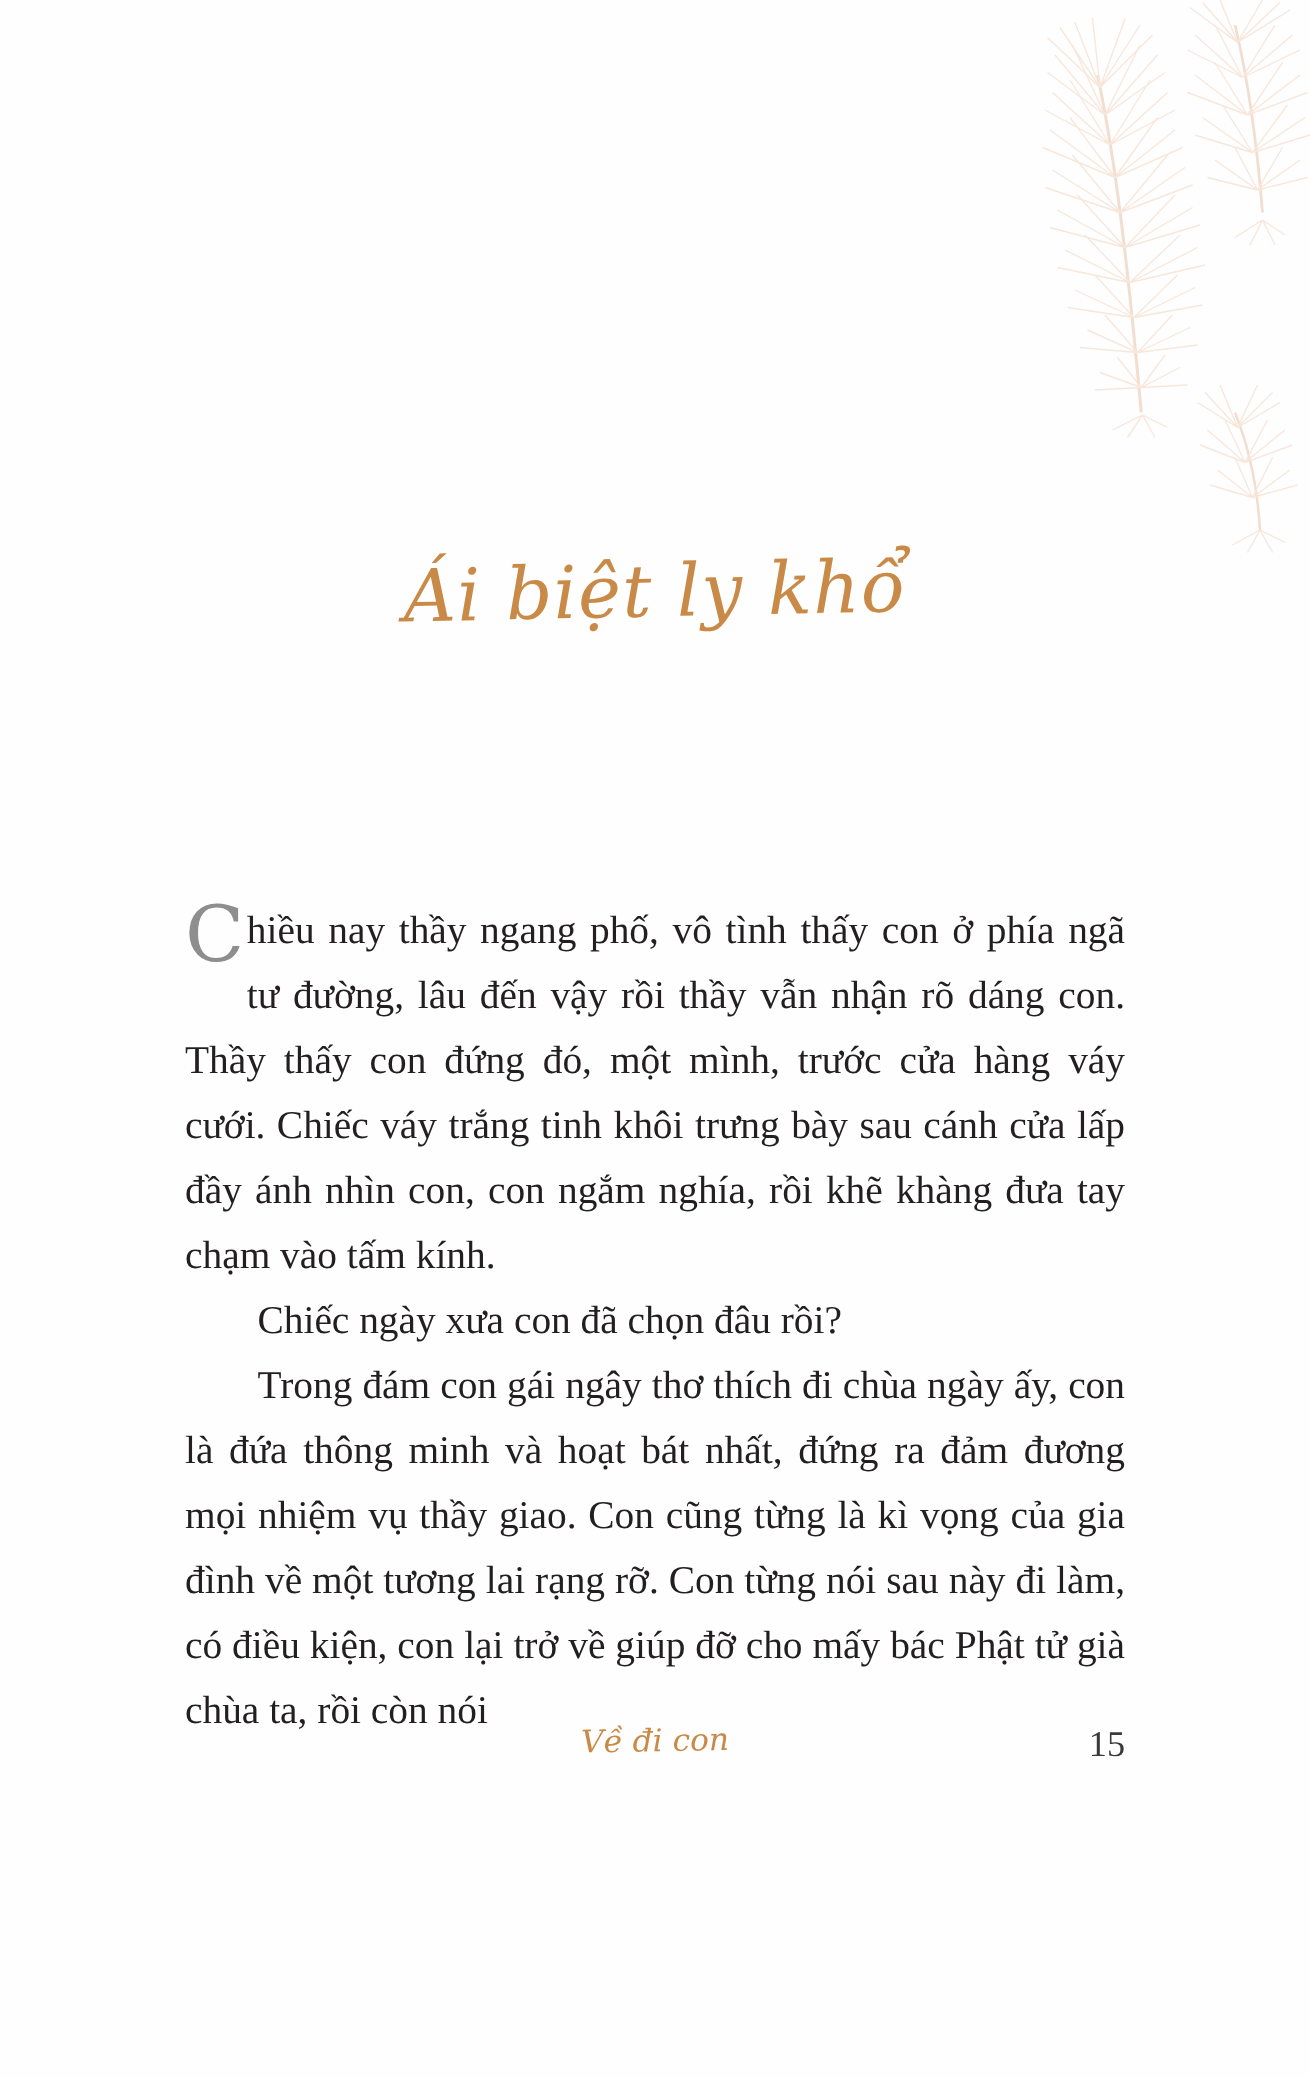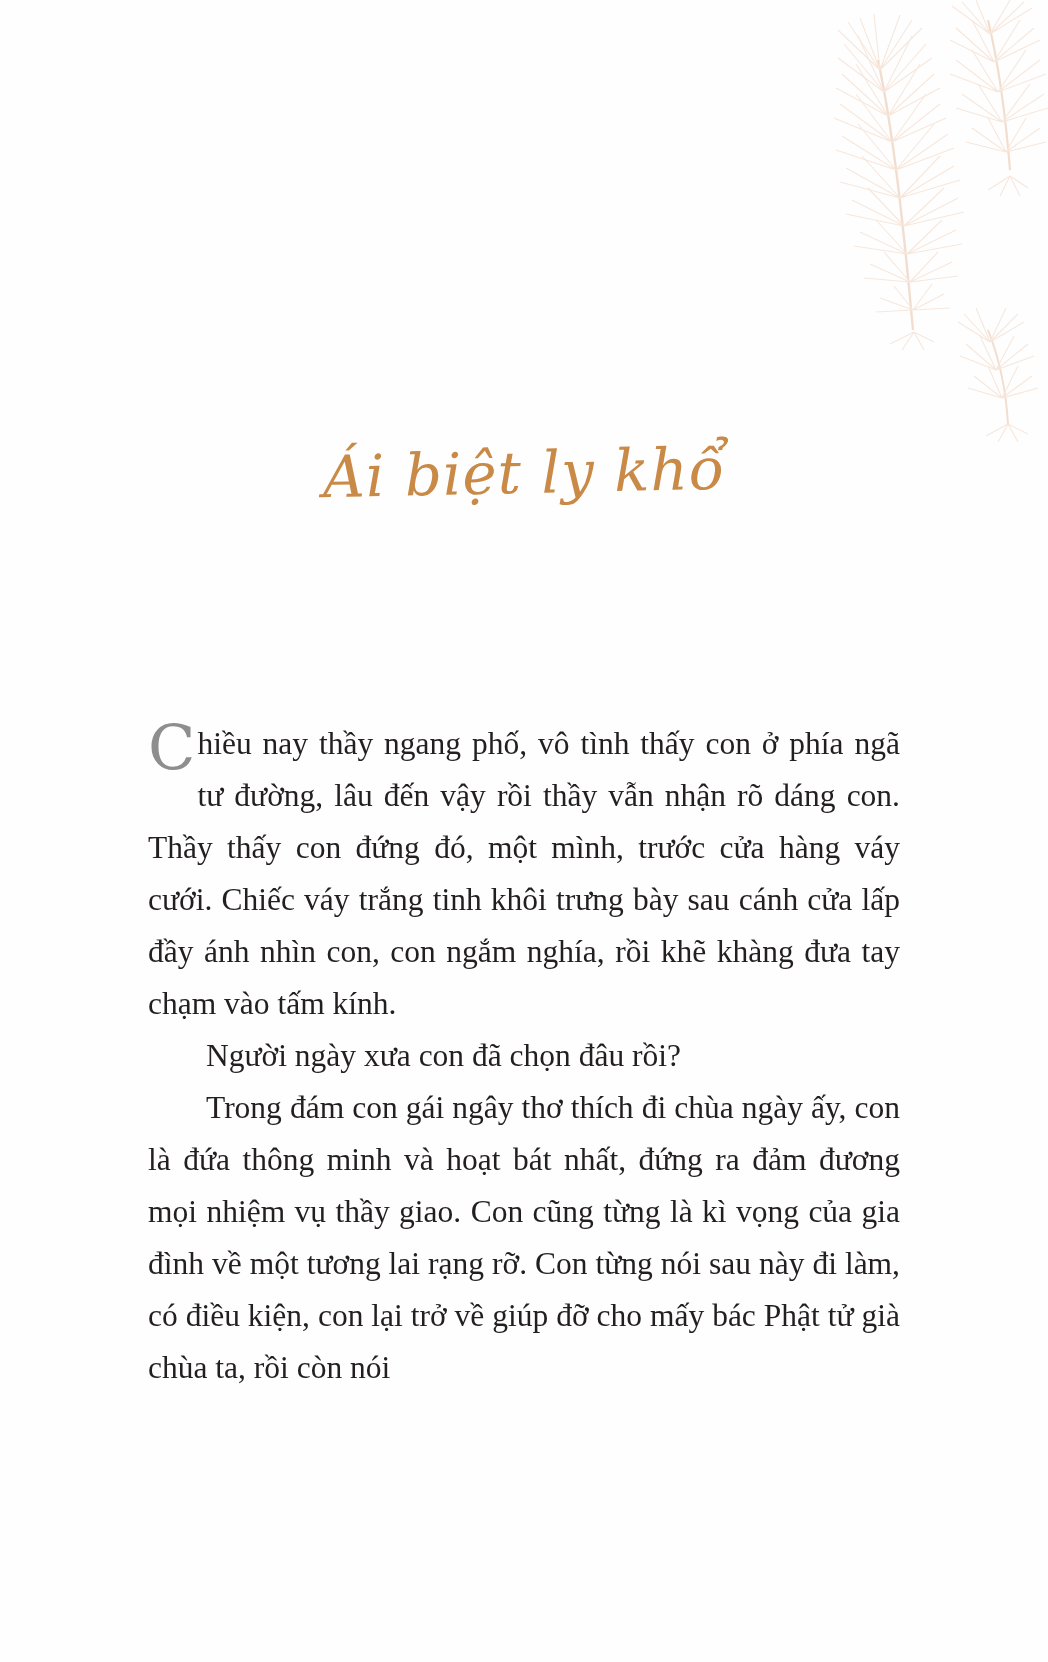--- a/index.html
+++ b/index.html
@@ -165,18 +165,22 @@
         <path d="M314 398 L350 388 M314 398 L344 376 M314 398 L330 366"></path>
         <path d="M320 424 L298 436 M320 424 L340 434 M320 424 L310 442 M320 424 L330 442"></path>
       </g>
     </g>
   </svg>
 
   <h1 class="title">Ái biệt ly khổ</h1>
 
   <div class="body-text">
     <p class="first"><span class="dropcap">C</span><span>hiều nay thầy ngang phố, vô tình thấy con ở phía ngã tư đường, lâu đến vậy rồi thầy vẫn nhận rõ dáng con. Thầy thấy con đứng đó, một mình, trước cửa hàng váy cưới. Chiếc váy trắng tinh khôi trưng bày sau cánh cửa lấp đầy ánh nhìn con, con ngắm nghía, rồi khẽ khàng đưa tay chạm vào tấm kính.</span></p>
-    <p>Người ngày xưa con đã chọn đâu rồi?</p>
+    <p>Chiếc ngày xưa con đã chọn đâu rồi?</p>
     <p>Trong đám con gái ngây thơ thích đi chùa ngày ấy, con là đứa thông minh và hoạt bát nhất, đứng ra đảm đương mọi nhiệm vụ thầy giao. Con cũng từng là kì vọng của gia đình về một tương lai rạng rỡ. Con từng nói sau này đi làm, có điều kiện, con lại trở về giúp đỡ cho mấy bác Phật tử già chùa ta, rồi còn nói</p>
   </div>
 
+  <div class="footer">
+    <span class="footer-book">Về đi con</span>
+    <span class="footer-page">15</span>
+  </div>
 
 </div>
 
 </body></html>

